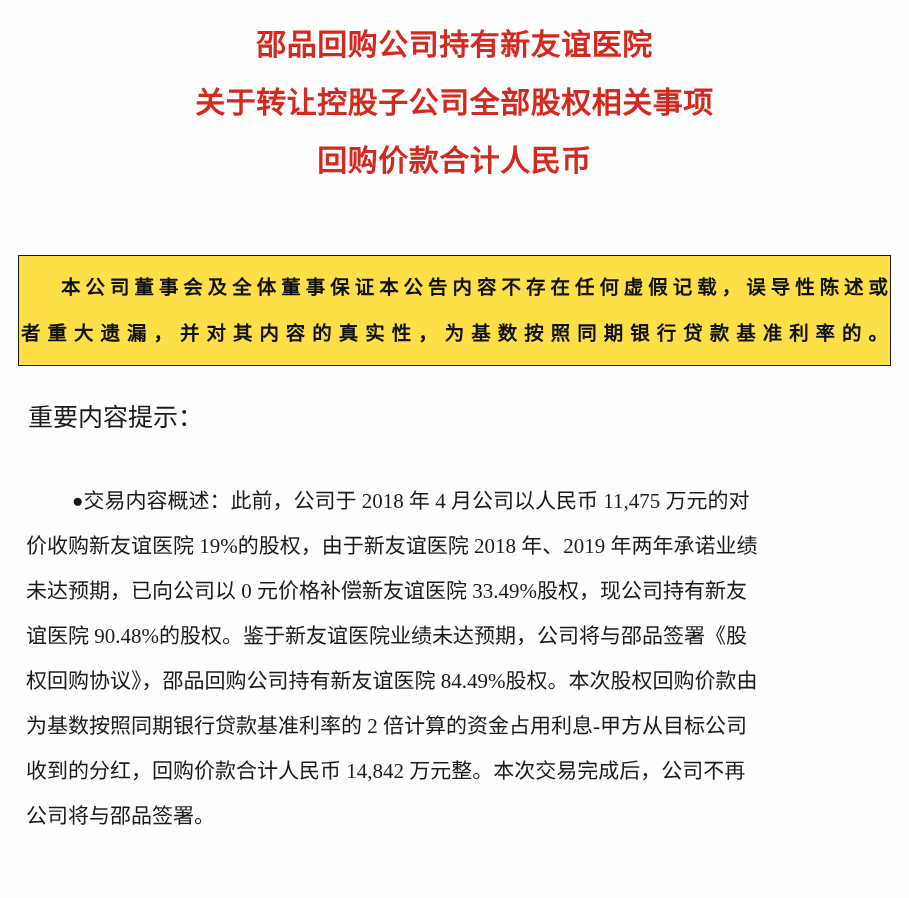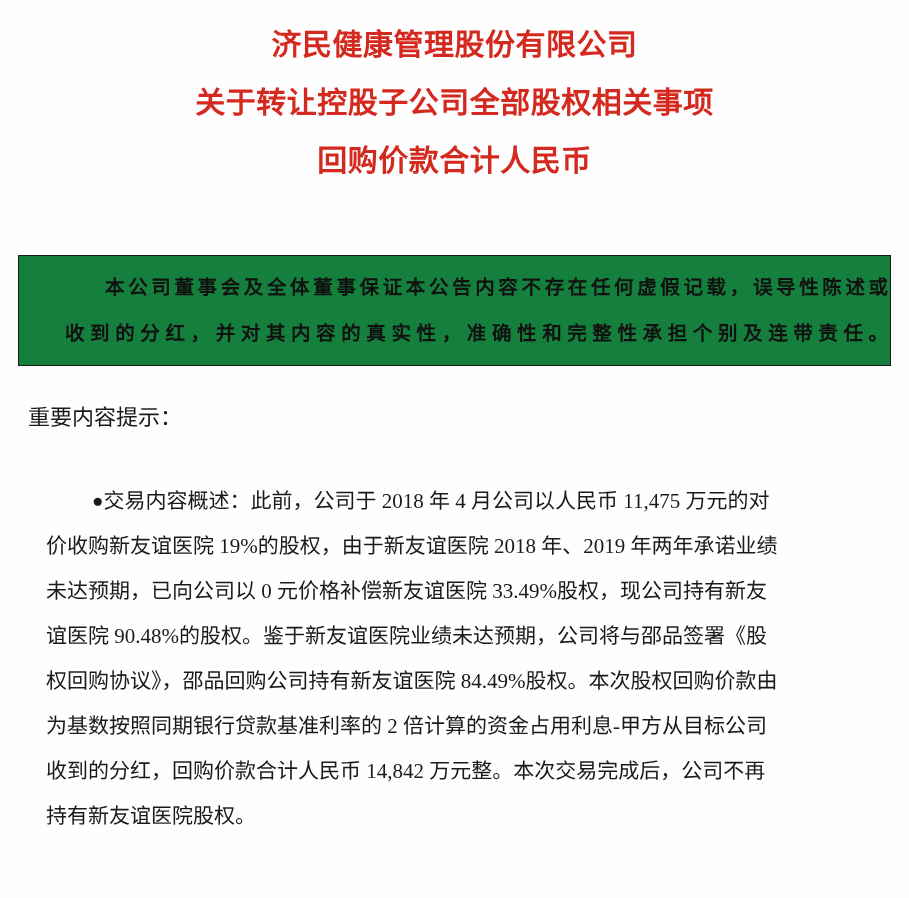--- a/index.html
+++ b/index.html
@@ -45,22 +45,21 @@
 
   
   .disclaimer-box {
     position: absolute;
     left: 18px;
     top: 255px;
     width: 873px;
     height: 111px;
     box-sizing: border-box;
     border: 1px solid #1a1a1a;
-    background: #15803d;
-    padding-left: 44px;
+    background: #fde047;
   }
   .disclaimer-inner {
     padding: 0 2px 0 2px;
     height: 100%;
     display: flex;
     flex-direction: column;
     justify-content: center;
   }
   .disclaimer-text {
     font-size: 19.5px;
@@ -73,74 +72,73 @@
     margin: 0;
     color: #111111;
     font-family: "Liberation Serif", "DejaVu Serif", serif;
   }
 
   
   .notice-heading {
     position: absolute;
     left: 28px;
     top: 402px;
-    font-size: 22px;
+    font-size: 25px;
     line-height: 32px;
     color: #1a1a1a;
     white-space: nowrap;
   }
 
   
   .body-block {
     position: absolute;
     left: 26px;
     top: 478px;
     width: 858px;
   }
   .body-line {
     display: block;
     font-size: 21px;
     line-height: 45px;
     color: #1a1a1a;
     white-space: nowrap;
     letter-spacing: 0;
-    margin-left: 20px;
   }
   .body-line.first {
     padding-left: 46px;
   }
   .bullet {
     font-size: 19px;
     vertical-align: 1px;
   }
 </style>
 </head>
 <body>
 
 <div class="page">
 
   <div class="doc-title">
-    <span class="title-line">济民健康管理股份有限公司</span>
+    <span class="title-line">邵品回购公司持有新友谊医院</span>
     <span class="title-line">关于转让控股子公司全部股权相关事项</span>
     <span class="title-line">回购价款合计人民币</span>
   </div>
 
   <div class="disclaimer-box">
     <div class="disclaimer-inner">
       <p class="disclaimer-text">本公司董事会及全体董事保证本公告内容不存在任何虚假记载，误导性陈述或</p>
-      <p class="disclaimer-text" style="text-indent:0;">收到的分红，并对其内容的真实性，准确性和完整性承担个别及连带责任。</p>
+      <p class="disclaimer-text" style="text-indent:0;">者重大遗漏，并对其内容的真实性，为基数按照同期银行贷款基准利率的。</p>
     </div>
   </div>
 
   <div class="notice-heading">重要内容提示：</div>
 
   <div class="body-block">
     <span class="body-line first"><span class="bullet">●</span><span>交易内容概述：此前，公司于 2018 年 4 月公司以人民币 11,475 万元的对</span></span>
     <span class="body-line">价收购新友谊医院 19%的股权，由于新友谊医院 2018 年、2019 年两年承诺业绩</span>
     <span class="body-line">未达预期，已向公司以 0 元价格补偿新友谊医院 33.49%股权，现公司持有新友</span>
     <span class="body-line">谊医院 90.48%的股权。鉴于新友谊医院业绩未达预期，公司将与邵品签署《股</span>
     <span class="body-line">权回购协议》，邵品回购公司持有新友谊医院 84.49%股权。本次股权回购价款由</span>
     <span class="body-line">为基数按照同期银行贷款基准利率的 2 倍计算的资金占用利息-甲方从目标公司</span>
     <span class="body-line">收到的分红，回购价款合计人民币 14,842 万元整。本次交易完成后，公司不再</span>
-    <span class="body-line">持有新友谊医院股权。</span>
+    <span class="body-line">公司将与邵品签署。</span>
   </div>
 
 </div>
 
 </body></html>

